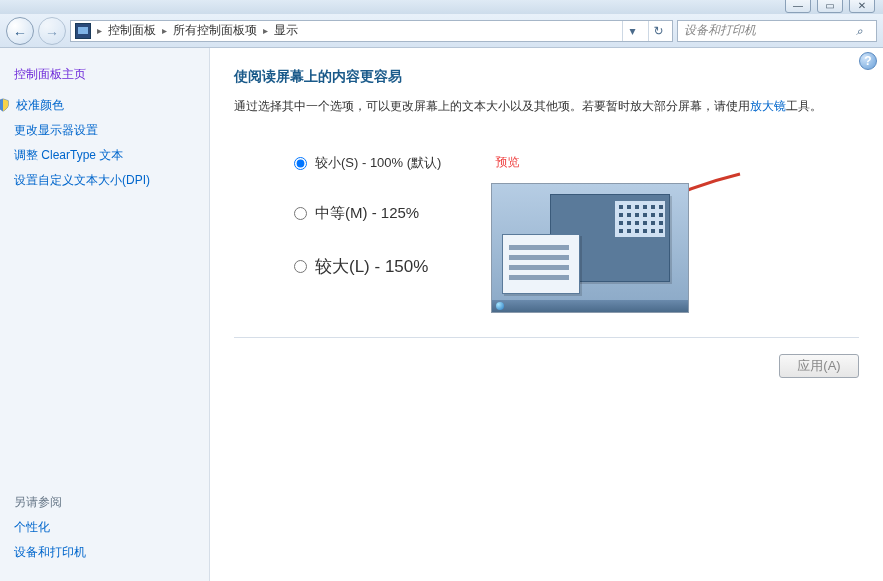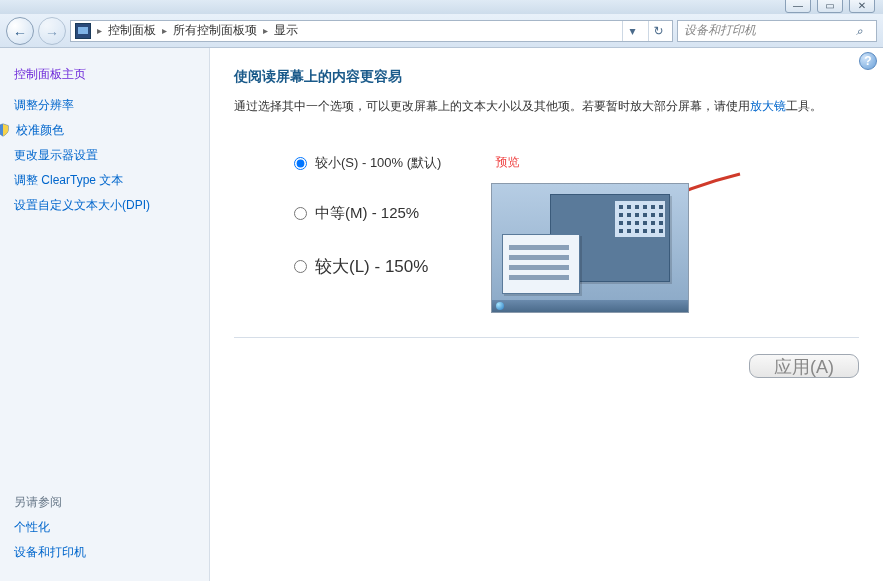--- a/index.html
+++ b/index.html
@@ -226,25 +226,25 @@
 
   .separator {
     border:0; border-top:1px solid #d6dee8;
     margin: 24px 0 16px 0;
   }
   .apply-row { display:flex; justify-content:flex-end; }
   .apply-btn {
     min-width: 80px;
     height: 24px;
     border: 1px solid #a0a8b2;
-    border-radius: 9px;
+    border-radius: 3px;
     background: linear-gradient(to bottom, #f8f8f8, #e6e6e6);
     color: #888;
-    font-size: 18px;
-    padding: 0 24px;
+    font-size: 13px;
+    padding: 0 16px;
   }
 </style>
 </head>
 <body>
 
 <div class="titlebar">
   <div class="win-btn-group">
     <div class="win-btn">—</div>
     <div class="win-btn">▭</div>
     <div class="win-btn">✕</div>
@@ -272,21 +272,20 @@
     <span>设备和打印机</span>
     <span style="flex:1"></span>
     <span class="mag">⌕</span>
   </div>
 </div>
 
 <div class="body">
   <div class="sidebar">
     <div class="side-heading">控制面板主页</div>
 
-    <div class="side-link">调整分辨率</div>
     <div class="side-link with-icon">
       <svg class="shield-icon" viewBox="0 0 16 16">
           <path d="M8 1 L14 3 V8 C14 12 8 15 8 15 C8 15 2 12 2 8 V3 Z" fill="#4a8ad8" stroke="#2a5a9a" stroke-width=".6"></path>
           <path d="M8 1 L14 3 V8 C14 12 8 15 8 15 Z" fill="#f6d24a"></path>
         </svg>
       <span>校准颜色</span>
     </div>
     <div class="side-link">更改显示器设置</div>
     <div class="side-link">调整 ClearType 文本</div>
     <div class="side-link">设置自定义文本大小(DPI)</div>

